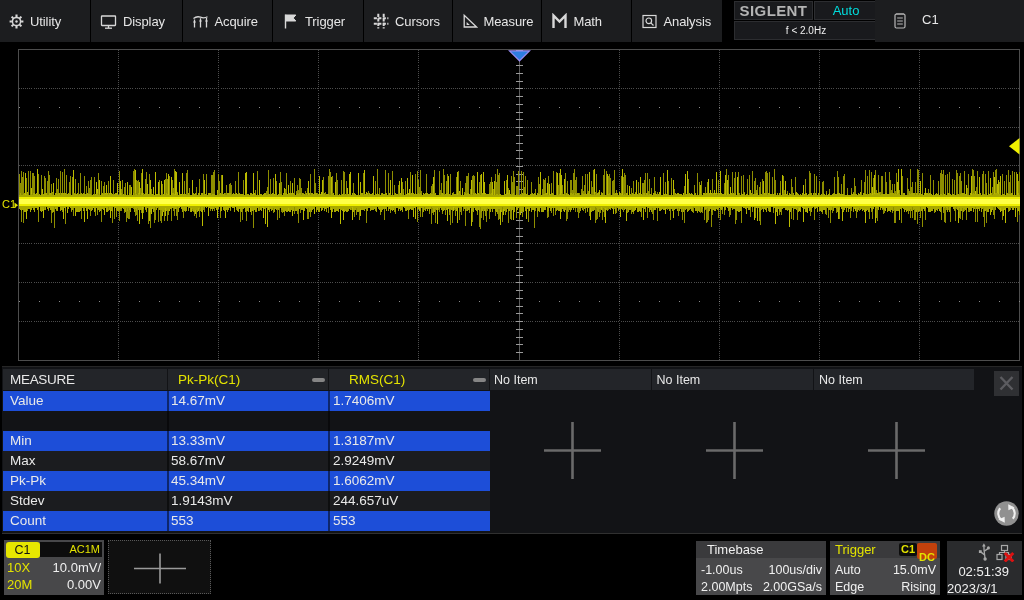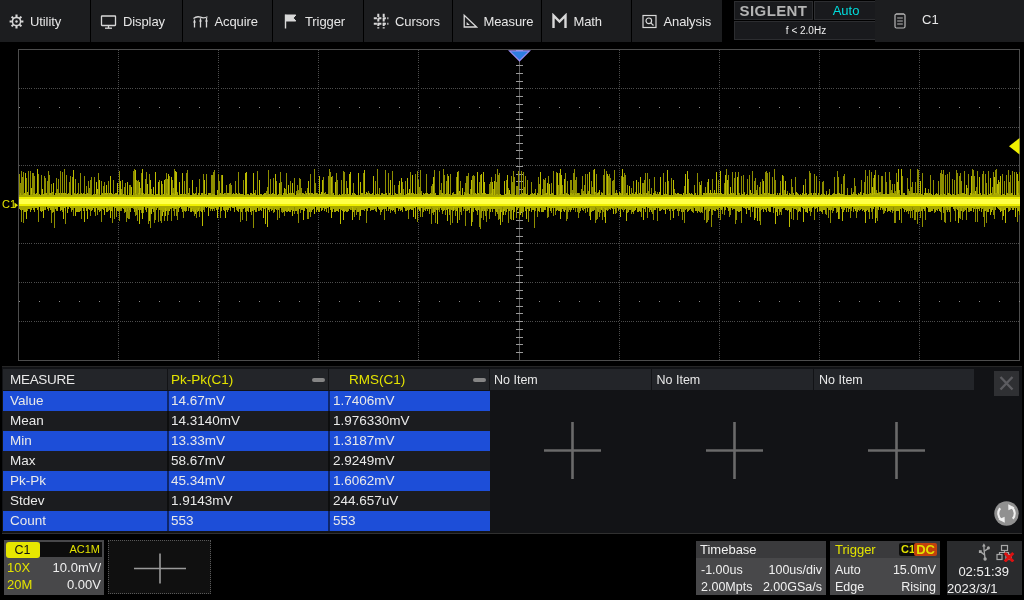--- a/index.html
+++ b/index.html
@@ -124,37 +124,32 @@
       <rect x="1" y="2" width="10" height="14" rx="1.5"></rect>
       <path d="M3 1 V3 M5 1 V3 M7 1 V3 M9 1 V3" stroke-width="1"></path>
       <path d="M3.2 6 H8.8 M3.2 9 H8.8 M3.2 12 H8.8" stroke-width="1.1"></path>
     </svg>
     <span class="abs" style="left:47px;top:12px;color:#e8e8e8;font-size:13px">C1</span>
   </div>
 </div>
 
 <div id="panel">
   <div class="hdr" style="left:1px;width:164px"><span style="margin-left:7px;letter-spacing:-0.3px">MEASURE</span></div>
-  <div class="hdr" style="left:166px;width:160px"><span class="ylw" style="margin-left:3px">Pk-Pk(C1)</span>
+  <div class="hdr" style="left:166px;width:160px"><span class="ylw" style="margin-left:10px">Pk-Pk(C1)</span>
      <span style="position:absolute;right:3px;top:9px;width:13px;height:3.5px;background:#858585;border-radius:2px"></span></div>
   <div class="hdr" style="left:327px;width:160px"><span class="ylw" style="margin-left:20px">RMS(C1)</span>
      <span style="position:absolute;right:3px;top:9px;width:13px;height:3.5px;background:#858585;border-radius:2px"></span></div>
   <div class="hdr" style="left:488px;width:161px"><span style="margin-left:4px;font-size:12.5px">No Item</span></div>
   <div class="hdr" style="left:650px;width:161px"><span style="margin-left:4.5px;font-size:12.5px">No Item</span></div>
   <div class="hdr" style="left:812px;width:160px"><span style="margin-left:5px;font-size:12.5px">No Item</span></div>
 
   <div class="row rowA" style="top:24px">
       <span class="cell1">Value</span>
       <span class="cell2">14.67mV</span>
       <span class="cell3">1.7406mV</span>
-    </div>
-  <div class="row rowB" style="top:44px">
-      <span class="cell1">Mean</span>
-      <span class="cell2">14.3140mV</span>
-      <span class="cell3">1.976330mV</span>
     </div>
   <div class="row rowA" style="top:64px">
       <span class="cell1">Min</span>
       <span class="cell2">13.33mV</span>
       <span class="cell3">1.3187mV</span>
     </div>
   <div class="row rowB" style="top:84px">
       <span class="cell1">Max</span>
       <span class="cell2">58.67mV</span>
       <span class="cell3">2.9249mV</span>
@@ -202,28 +197,28 @@
     <div style="position:absolute;left:36px;top:2px;right:1.5px;height:15px;background:#0d0d0d;color:#e3e300;font-size:11px;line-height:15px;text-align:right;padding-right:2px">AC1M</div>
     <div class="brow" style="top:19.5px;left:3px;right:2.5px"><span class="ylw">10X</span><span class="brval">10.0mV/</span></div>
     <div class="brow" style="top:37px;left:3px;right:2.5px"><span class="ylw">20M</span><span class="brval">0.00V</span></div>
   </div>
   <div class="abs" style="left:107.5px;top:0;width:103px;height:54px;border:1px dotted #585858;background:#101010">
     <svg width="101" height="52">
         <path d="M25 27.5 H77 M51 12.5 V42.5" stroke="#9a9a9a" stroke-width="1.6"></path>
       </svg>
   </div>
   <div class="gbox" style="left:696px;top:0.5px;width:130px;height:54px">
-    <div class="gboxhdr"><span style="margin-left:4px">Timebase</span></div>
+    <div class="gboxhdr"><span style="margin-left:11px">Timebase</span></div>
     <div class="brow" style="top:21px">-1.00us<span class="brval">100us/div</span></div>
     <div class="brow" style="top:38px">2.00Mpts<span class="brval">2.00GSa/s</span></div>
   </div>
   <div class="gbox" style="left:830px;top:0.5px;width:110px;height:54px">
     <div class="gboxhdr"><span class="ylw" style="margin-left:5px">Trigger</span>
       <span style="position:absolute;right:23px;top:2px;background:#0c0c0c;border-radius:2px;color:#e3e300;font-size:11px;font-weight:bold;height:13px;line-height:13px;padding:0 2px">C1</span>
-      <span style="position:absolute;right:3px;top:2px;background:#c2410c;border-radius:2px;color:#e3e300;font-size:13px;font-weight:bold;height:13px;line-height:13px;padding:0 2px">DC</span>
+      <span style="position:absolute;right:3px;top:2px;background:#c2410c;border-radius:2px;color:#e3e300;font-size:11px;font-weight:bold;height:13px;line-height:13px;padding:8px 2px">DC</span>
     </div>
     <div class="brow" style="top:21px">Auto<span class="brval">15.0mV</span></div>
     <div class="brow" style="top:38px">Edge<span class="brval">Rising</span></div>
   </div>
   <div class="abs" style="left:947px;top:0.5px;width:75px;height:54px;background:#2a2b2d;color:#f0f0f0">
     <svg class="abs" style="left:31px;top:2px" width="13" height="18" viewBox="0 0 13 18">
       <g stroke="#a8a8a8" stroke-width="1.3" fill="none">
         <path d="M5.9 2.8 Q6.0 8 6.5 11 Q6.9 13.5 7.0 15.6"></path>
         <path d="M6.3 11.6 L2.6 8.9"></path>
         <path d="M6.2 8.3 L9.9 5.6"></path>

